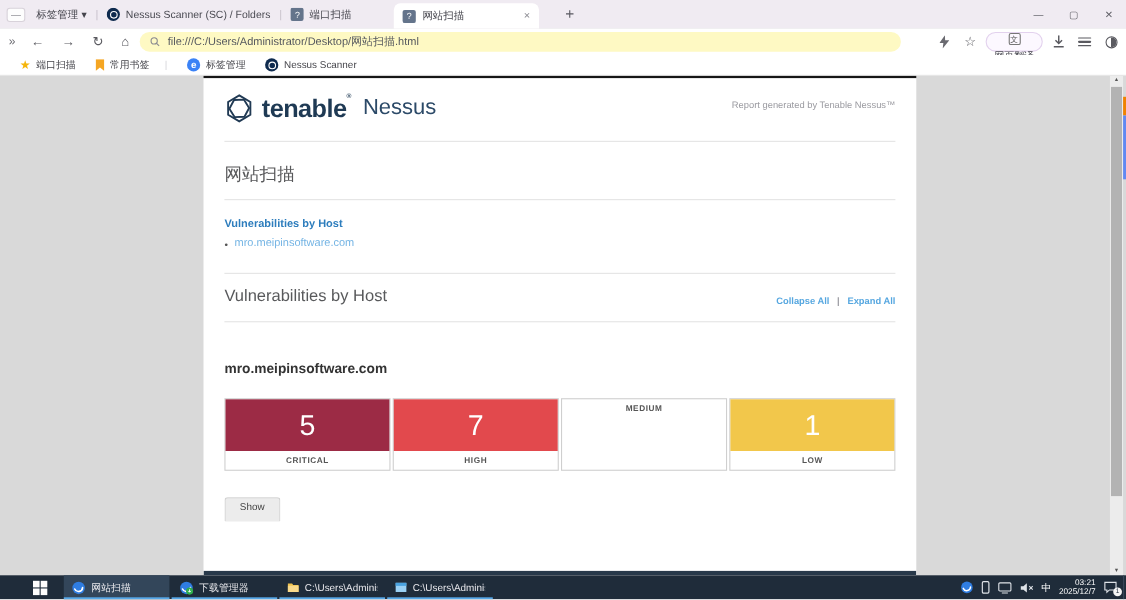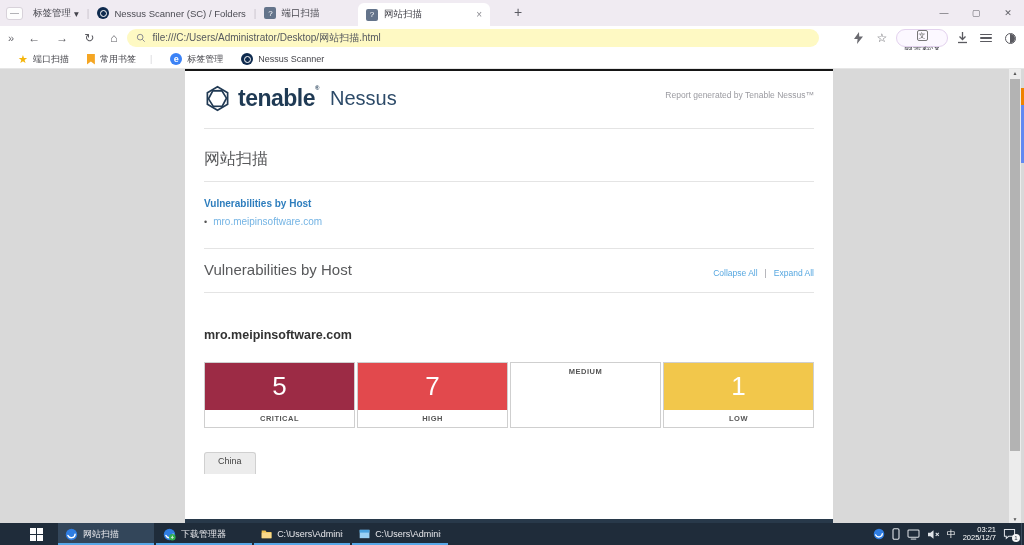--- a/index.html
+++ b/index.html
@@ -73,21 +73,21 @@
   hr.rule { border:none; border-top:1px solid #e4e4e4; }
   .r1 { margin-top:16px; } .r2 { margin-top:11px; } .r3 { margin-top:21px; } .r4 { margin-top:14px; }
   .rep-title { font-size:16px; color:#58595b; margin-top:20px; font-weight:normal; }
   .rep-date { font-size:8.5px; color:#8a8a8d; margin-top:17px; }
   .toc-head { font-size:11px; font-weight:bold; color:#333; margin-top:12px; }
   .toc-link { font-size:10px; font-weight:bold; color:#2d7dbd; margin-top:16px; }
   .toc-li { font-size:10px; color:#74b4e4; margin-top:7px; display:flex; align-items:center; gap:6px; }
   .toc-li .dot { color:#555; font-size:9px; }
   .sec-row { display:flex; align-items:flex-end; justify-content:space-between; margin-top:12px; }
   .sec-head { font-size:15px; color:#58595b; font-weight:normal; }
-  .sec-links { font-size:8.5px; color:#56a7e0; display:flex; gap:7px; align-items:center; }
+  .sec-links { font-size:8.5px; color:#56a7e0; display:flex; gap:7px; align-items:center;font-weight:bold; }
   .sec-links .pipe { color:#9a9aa0; }
   .host-head { font-size:12.5px; font-weight:bold; color:#333; margin-top:35px; }
   .sev-row { display:flex; gap:2px; margin-top:20px; }
   .sev-cell { flex:1; border:1px solid #cfcfcf; background:#fff; }
   .sev-count { height:47px; display:flex; align-items:center; justify-content:center;
                color:#fff; font-size:26px; font-weight:300; }
   .sev-label { height:17px; display:flex; align-items:center; justify-content:center;
                font-size:7.5px; color:#555; letter-spacing:0.5px;font-weight:bold; }
   .show-btn { display:inline-block; margin-top:24px; background:#ececec; border:1px solid #d0d0d0;
               border-bottom:none; border-radius:3px 3px 0 0; font-size:9px; color:#444; padding:3px 13px 8px; }
@@ -276,21 +276,21 @@
         </div>
         <div class="sev-cell">
           <div class="sev-label">MEDIUM</div>
         </div>
         <div class="sev-cell">
           <div class="sev-count" style="background-color: rgb(242, 199, 75);">1</div>
           <div class="sev-label">LOW</div>
         </div>
       </div>
 
-      <div class="show-btn">China</div>
+      <div class="show-btn">Show</div>
       <div class="dark-strip"></div>
     </div>
 
     <div class="scrollbar">
       <div class="sb-up">▲</div>
       <div class="sb-thumb"></div>
       <div class="sb-down">▼</div>
     </div>
     <div class="edge-orange"></div>
     <div class="edge-blue"></div>

